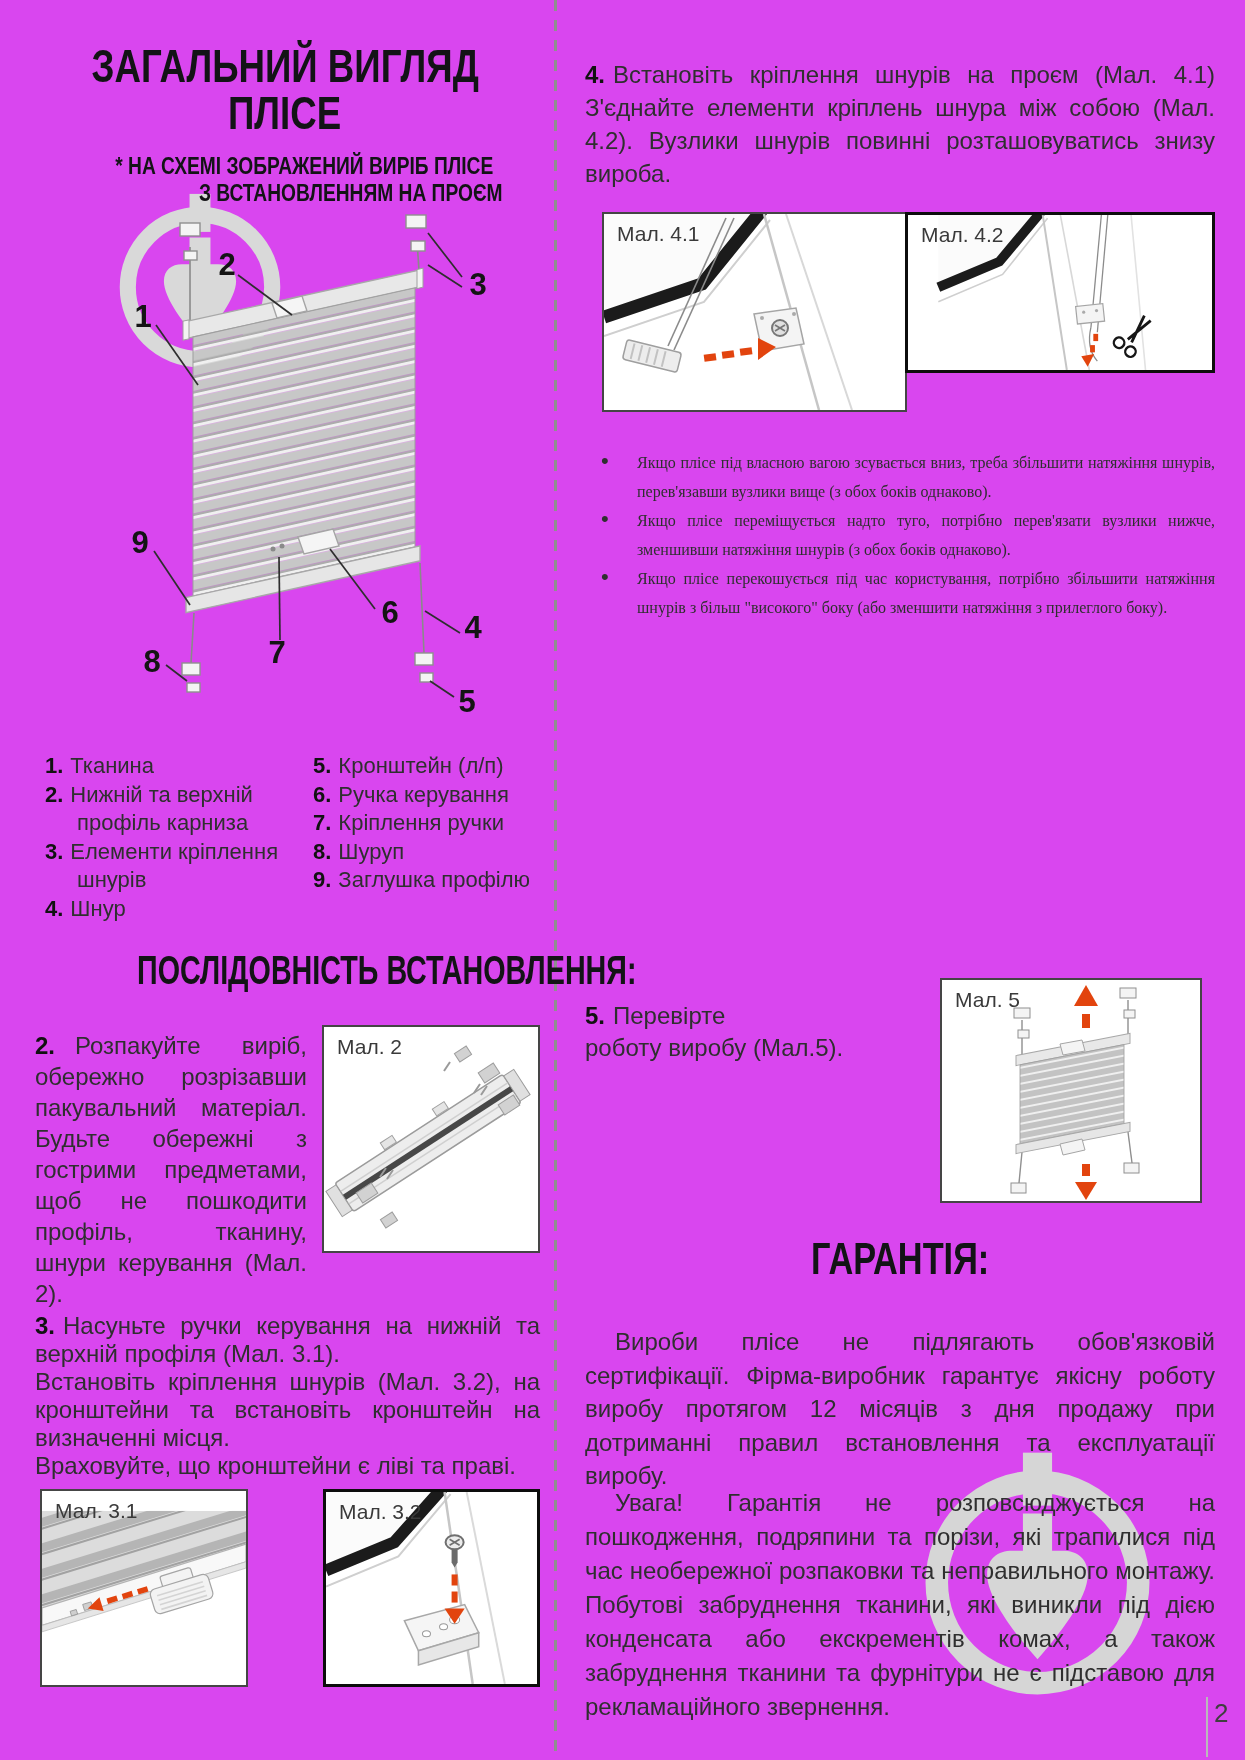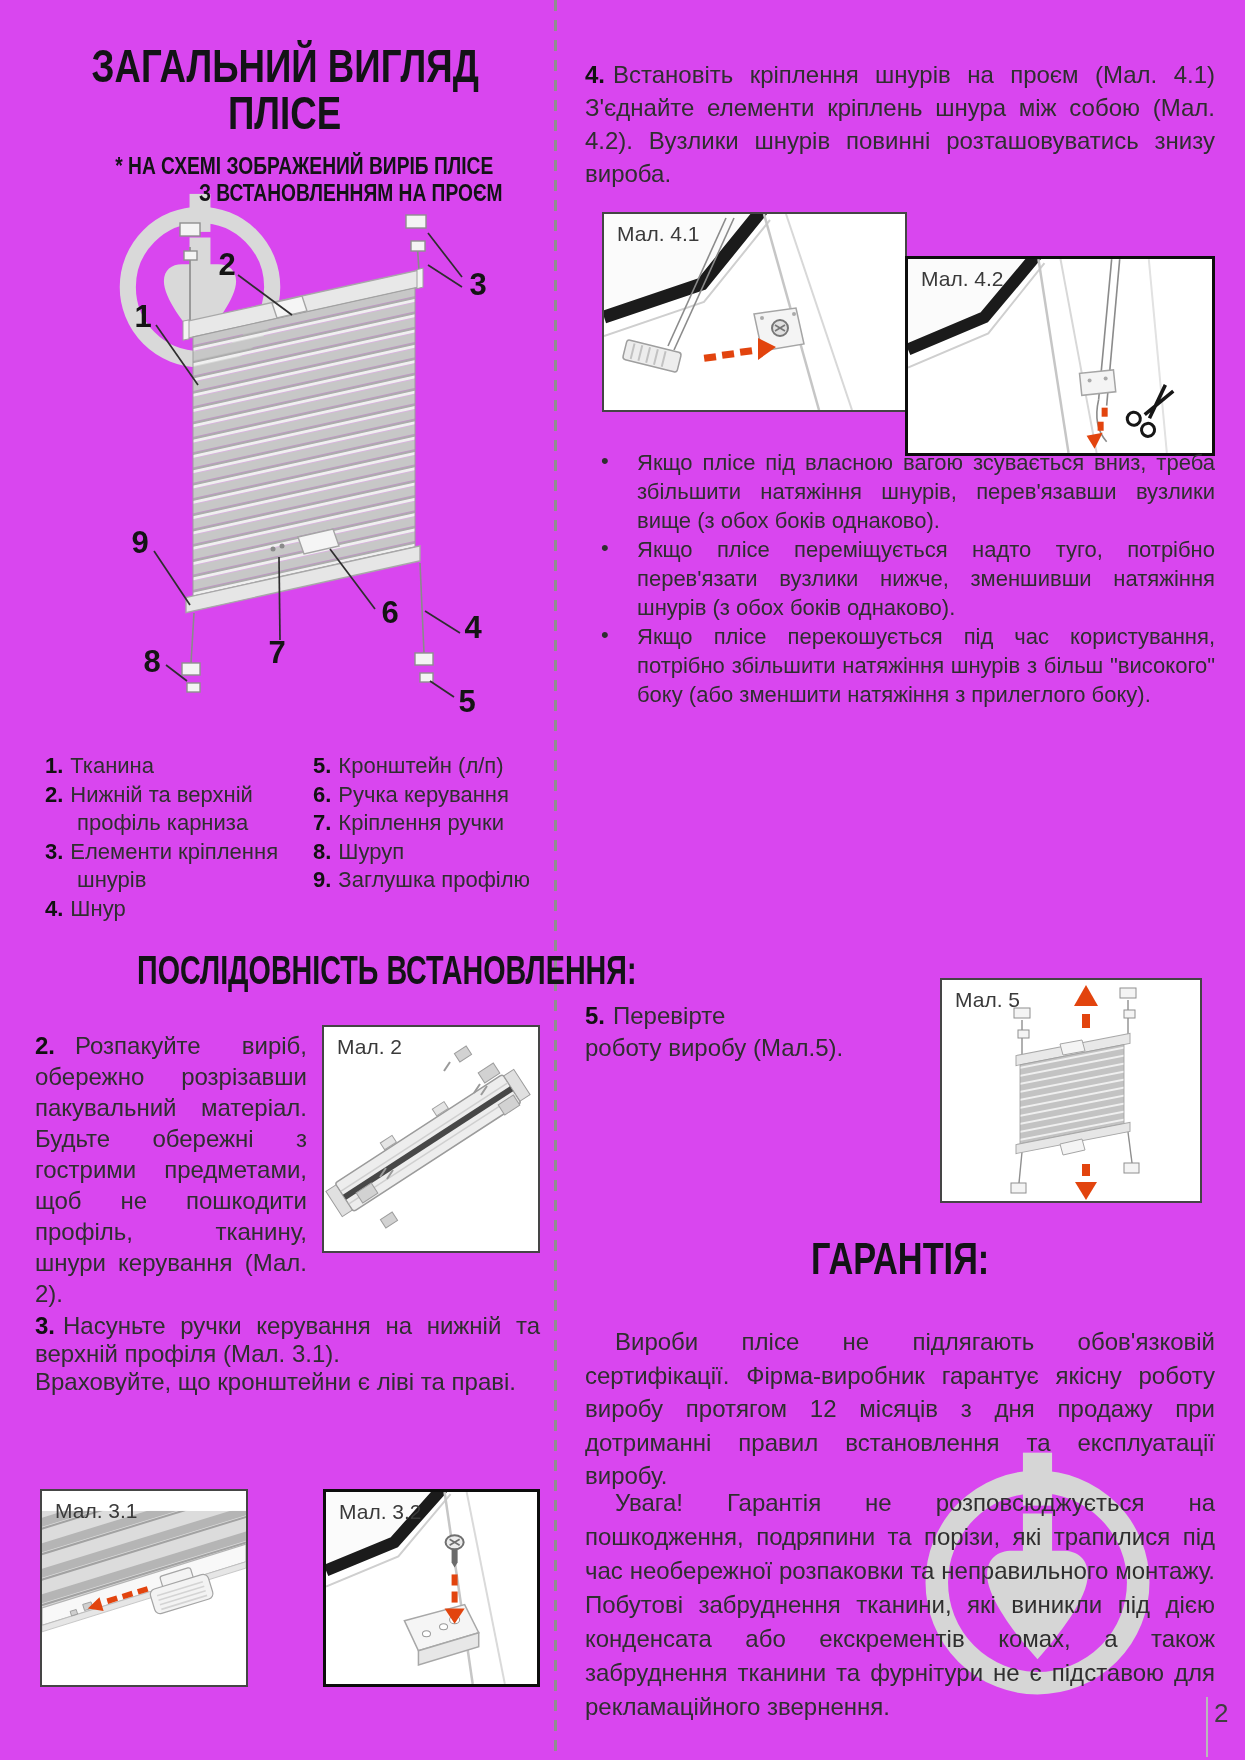--- a/index.html
+++ b/index.html
@@ -19,21 +19,21 @@
   .jl{text-align-last:justify;}
   .stepnum{font-weight:bold;color:#111;margin-right:8px;}
   .stepnum.wide{margin-right:20px;}
   
   .parts{display:flex;font-size:22px;line-height:28.5px;}
   .part{padding-left:32px;text-indent:-32px;margin:0;}
   .pnum{font-weight:bold;color:#111;margin-right:7px;}
   
   .bullet{display:flex;}
   .dot{width:52px;padding-left:16px;box-sizing:border-box;font-size:22px;}
-  .btxt{flex:1;text-align:justify;font-size:22px;line-height:29px;}
+  .btxt{flex:1;text-align:justify;font-size:16px;line-height:29px;font-family:Liberation Serif, serif;}
   
   .figbox{position:absolute;background:#fff;box-sizing:border-box;}
   .b2{border:2px solid #454545;}
   .b3{border:3.5px solid #0d0d0d;}
   .figlbl{position:absolute;top:8px;left:13px;font-size:21px;color:#3a3a3a;}
   .figsvg{position:absolute;left:0;top:0;width:100%;height:100%;}
   
   .numlbl{position:absolute;transform:translate(-50%,-50%);font-weight:bold;font-size:31px;color:#141414;}
   .divider{position:absolute;left:554px;top:0;width:3px;height:1760px;
            background:repeating-linear-gradient(180deg,#8f8f8f 0 11px,transparent 11px 20px);}
@@ -179,20 +179,21 @@
           <path d="M56,150 l6,-9 M63,152 l6,-9"></path>
           <path d="M120,44 l6,-9"></path>
         </g>
       </svg>
       <span class="figlbl">Мал. 2</span>
     </div>
   </div>
 
   <div class="abs body z1" style="left:35px;top:1312px;width:505px;line-height:28px;">
     <div class="jt"><span class="stepnum">3.</span><span>Насуньте ручки керування на нижній та верхній профіля (Мал. 3.1).</span></div>
+    <div class="jt">Встановіть кріплення шнурів (Мал. 3.2), на кронштейни та встановіть кронштейн на визначенні місця.</div>
     <div>Враховуйте, що кронштейни є ліві та праві.</div>
   </div>
 
   <div class="figbox b2 z1" style="left:40px;top:1489px;width:208px;height:198px;">
     <svg class="figsvg" viewBox="0 0 256 194">
       <defs>
           <clipPath id="cl31">
             <polygon points="0,0 256,0 256,42 0,122"></polygon>
           </clipPath>
         </defs>
@@ -295,21 +296,21 @@
       <g fill="#e2440e">
         <rect x="100" y="140" width="12" height="7" transform="rotate(-8 106 143)"></rect>
         <rect x="118" y="137" width="12" height="7" transform="rotate(-8 124 140)"></rect>
         <rect x="136" y="134" width="12" height="7" transform="rotate(-8 142 137)"></rect>
         <polygon points="154,124 154,146 172,133"></polygon>
       </g>
     </svg>
     <span class="figlbl">Мал. 4.1</span>
   </div>
 
-  <div class="figbox b3 z1" style="left:905px;top:212px;width:310px;height:200px;margin-top:44px;">
+  <div class="figbox b3 z1" style="left:905px;top:212px;width:310px;height:161px;">
     <svg class="figsvg" viewBox="0 0 303 193">
       <polygon points="0,0 130,0 78,60 0,92" fill="#fbfbfb"></polygon>
       <polyline points="0,90 76,58 128,-4" fill="none" stroke="#1b1b1b" stroke-width="12"></polyline>
       <polyline points="0,108 80,74 136,4" fill="none" stroke="#cfcfcf" stroke-width="2"></polyline>
       <line x1="130" y1="0" x2="160" y2="193" stroke="#c6c6c6" stroke-width="2.5"></line>
       <line x1="152" y1="0" x2="188" y2="193" stroke="#d8d8d8" stroke-width="2"></line>
       <line x1="240" y1="0" x2="258" y2="193" stroke="#e2e2e2" stroke-width="2"></line>
       <line x1="203" y1="0" x2="190" y2="140" stroke="#8b8b8b" stroke-width="1.6"></line>
       <line x1="211" y1="0" x2="198" y2="146" stroke="#8b8b8b" stroke-width="1.6"></line>
       <path d="M190,140 q-6,26 8,42" fill="none" stroke="#8b8b8b" stroke-width="1.6"></path>

